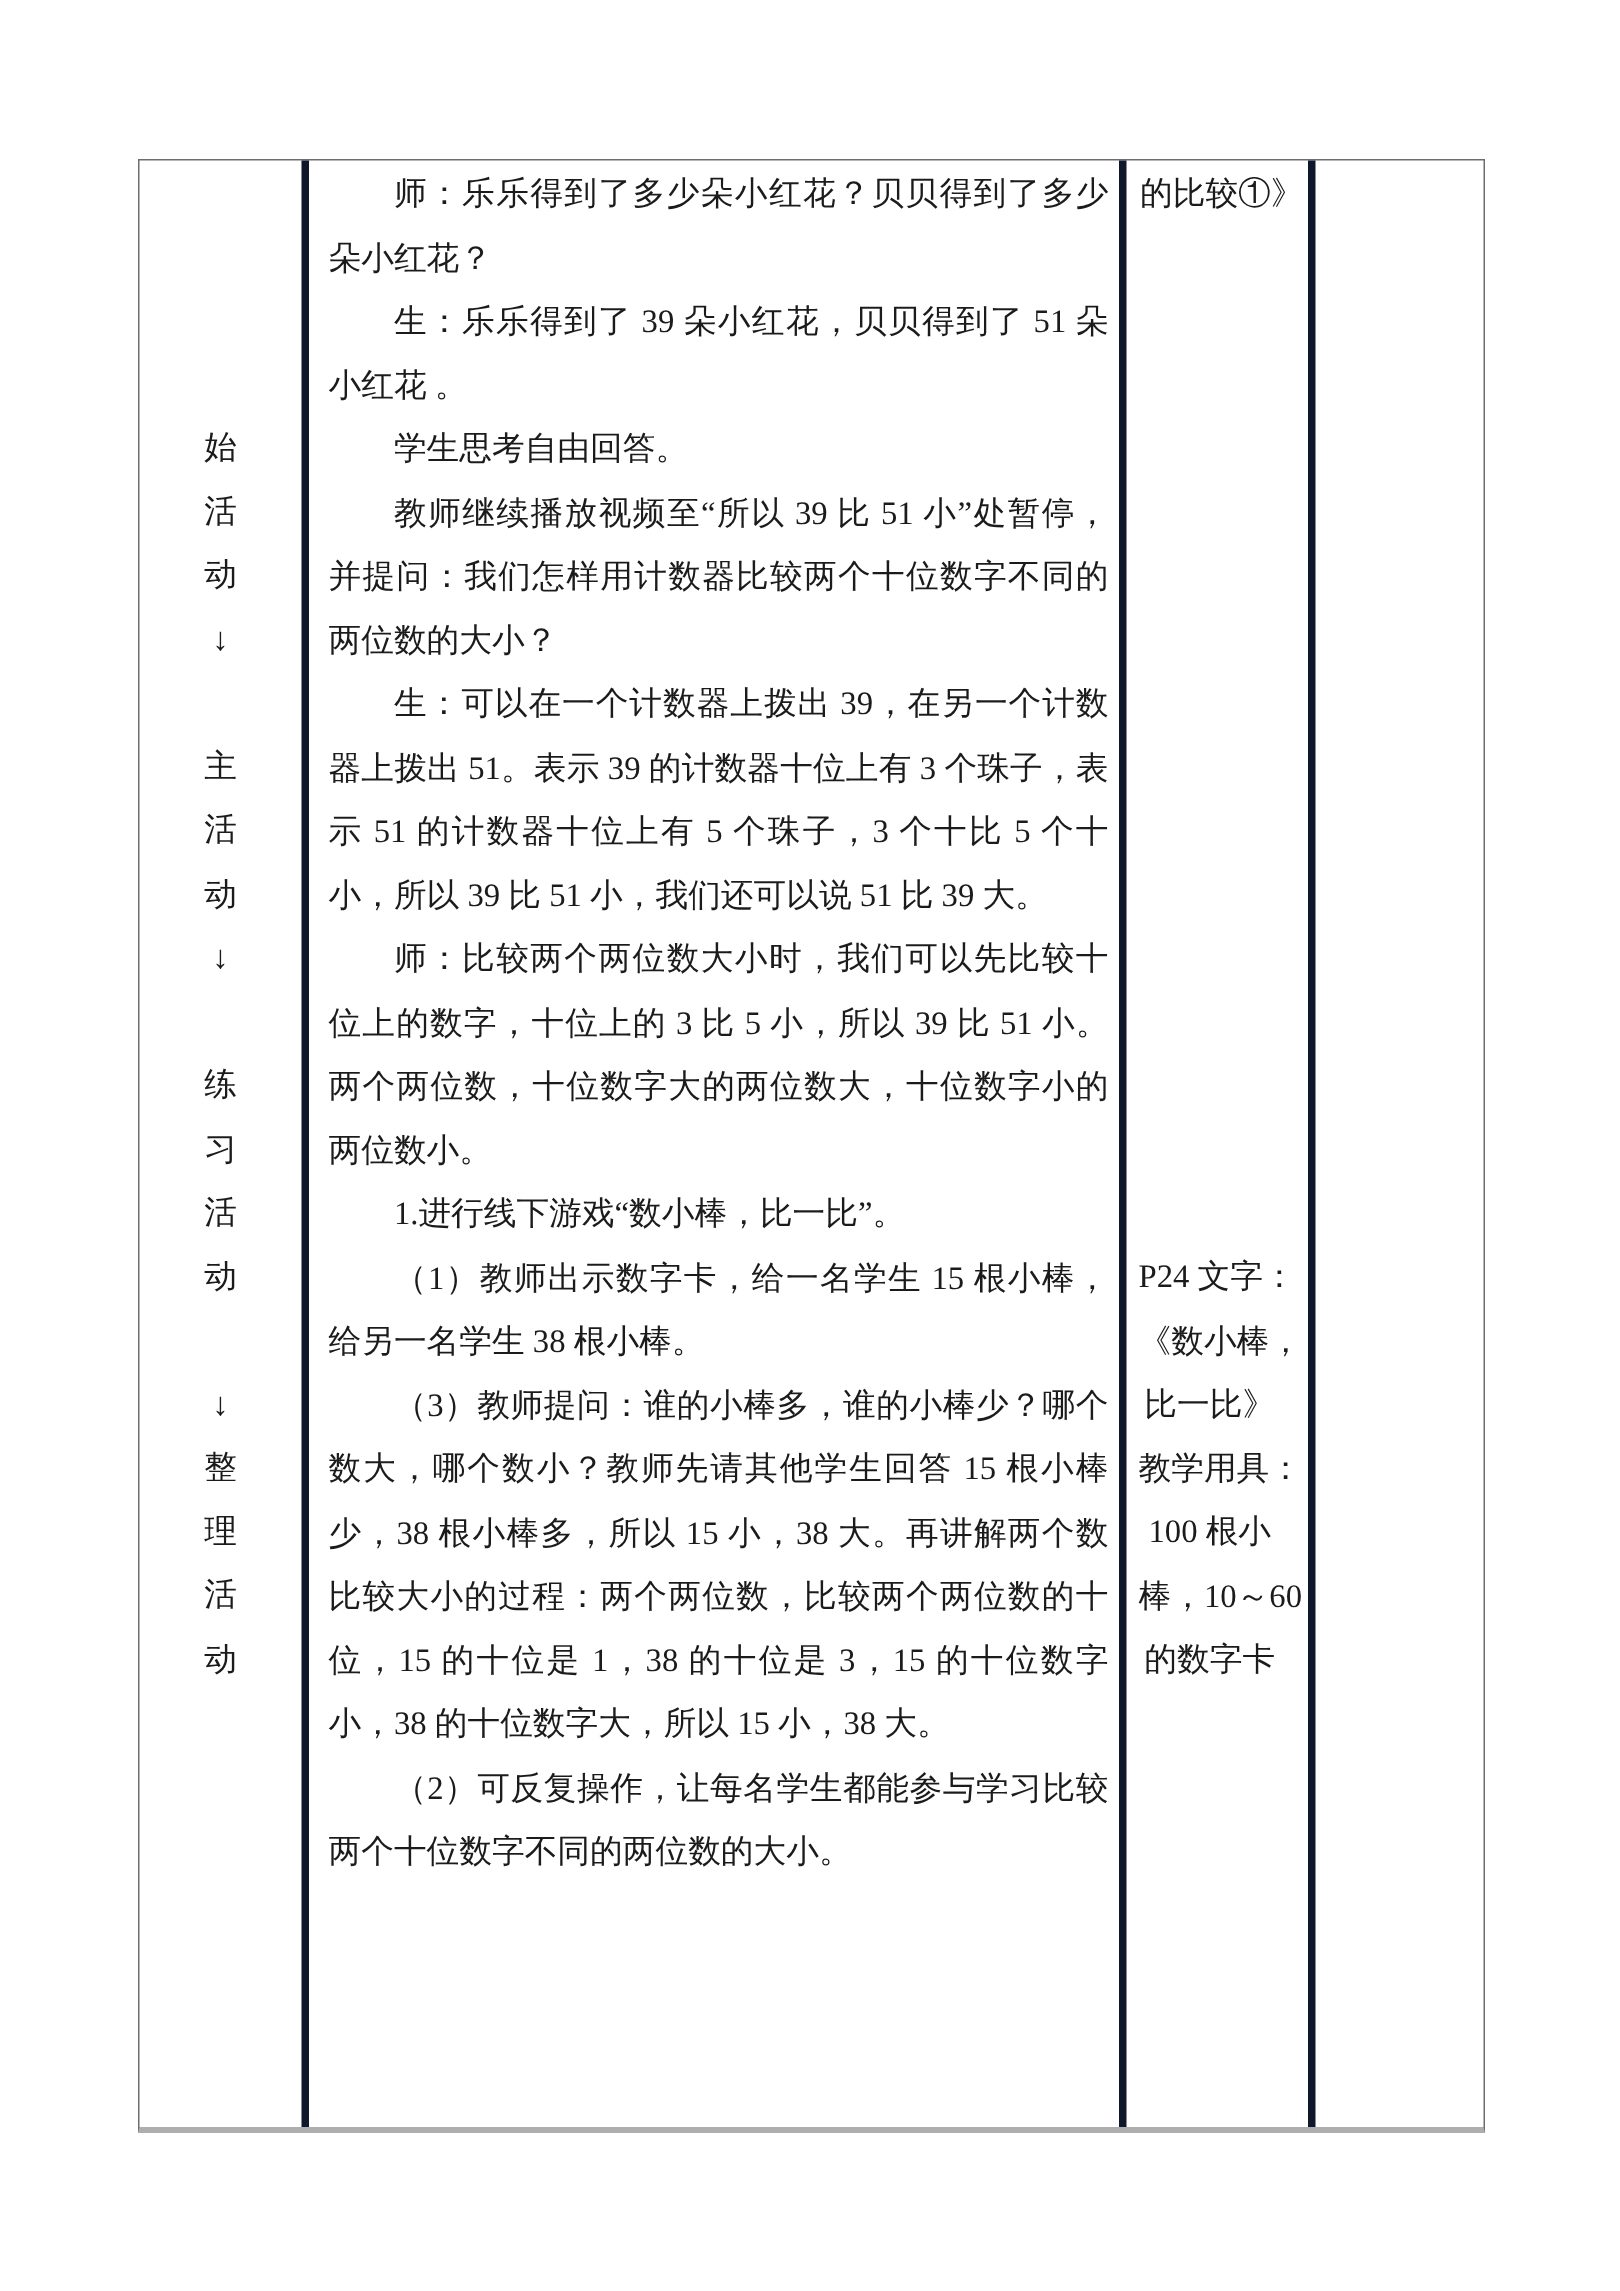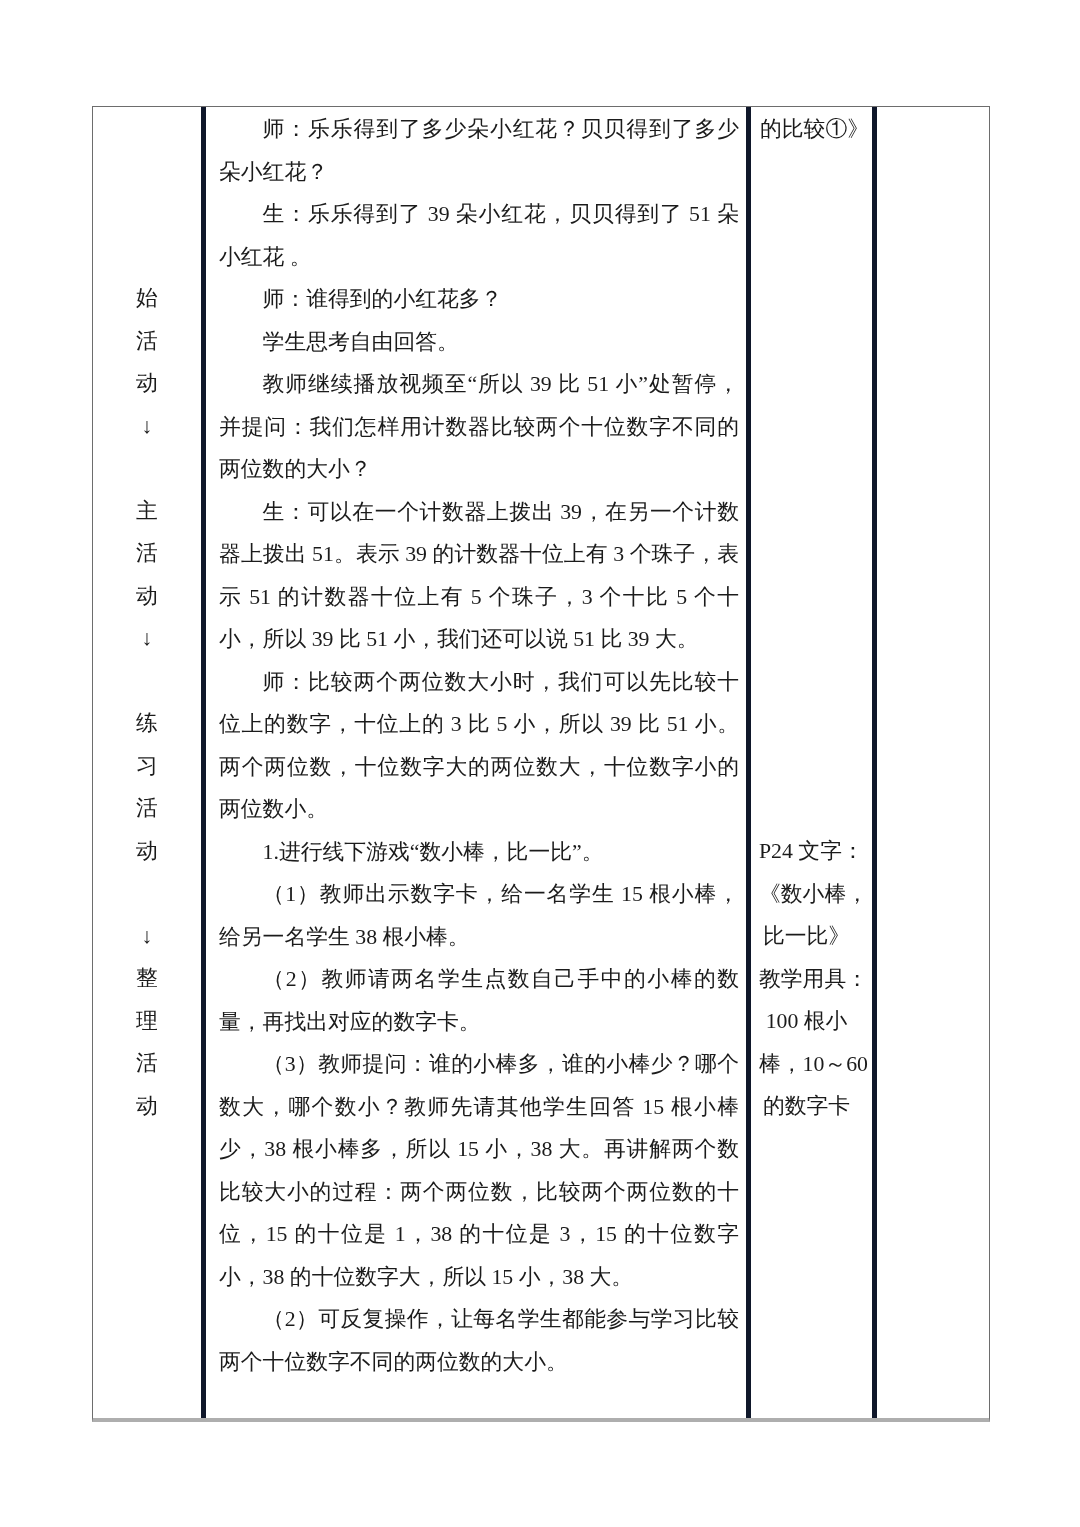--- a/index.html
+++ b/index.html
@@ -84,28 +84,26 @@
           <div class="activity-line">理</div>
           <div class="activity-line">活</div>
           <div class="activity-line">动</div>
         </div>
     </div>
 
     <div class="cell main-cell">
       <div>
           <div class="para">师：乐乐得到了多少朵小红花？贝贝得到了多少朵小红花？</div>
           <div class="para">生：乐乐得到了 39 朵小红花，贝贝得到了 51 朵小红花 。</div>
-          <div class="para">师：谁得到的小红花多？</div>
           <div class="para">学生思考自由回答。</div>
           <div class="para">教师继续播放视频至“所以 39 比 51 小”处暂停，并提问：我们怎样用计数器比较两个十位数字不同的两位数的大小？</div>
           <div class="para">生：可以在一个计数器上拨出 39，在另一个计数器上拨出 51。表示 39 的计数器十位上有 3 个珠子，表示 51 的计数器十位上有 5 个珠子，3 个十比 5 个十小，所以 39 比 51 小，我们还可以说 51 比 39 大。</div>
           <div class="para">师：比较两个两位数大小时，我们可以先比较十位上的数字，十位上的 3 比 5 小，所以 39 比 51 小。两个两位数，十位数字大的两位数大，十位数字小的两位数小。</div>
           <div class="para">1.进行线下游戏“数小棒，比一比”。</div>
           <div class="para">（1）教师出示数字卡，给一名学生 15 根小棒，给另一名学生 38 根小棒。</div>
-          <div class="para">（2）教师请两名学生点数自己手中的小棒的数量，再找出对应的数字卡。</div>
           <div class="para">（3）教师提问：谁的小棒多，谁的小棒少？哪个数大，哪个数小？教师先请其他学生回答 15 根小棒少，38 根小棒多，所以 15 小，38 大。再讲解两个数比较大小的过程：两个两位数，比较两个两位数的十位，15 的十位是 1，38 的十位是 3，15 的十位数字小，38 的十位数字大，所以 15 小，38 大。</div>
           <div class="para">（2）可反复操作，让每名学生都能参与学习比较两个十位数字不同的两位数的大小。</div>
         </div>
     </div>
 
     <div class="cell resource-cell">
       <div class="resource-continued">的比较①》</div>
       <div class="resource-block">
           <div class="resource-line">P24 文字：</div>
           <div class="resource-line">《数小棒，</div>

